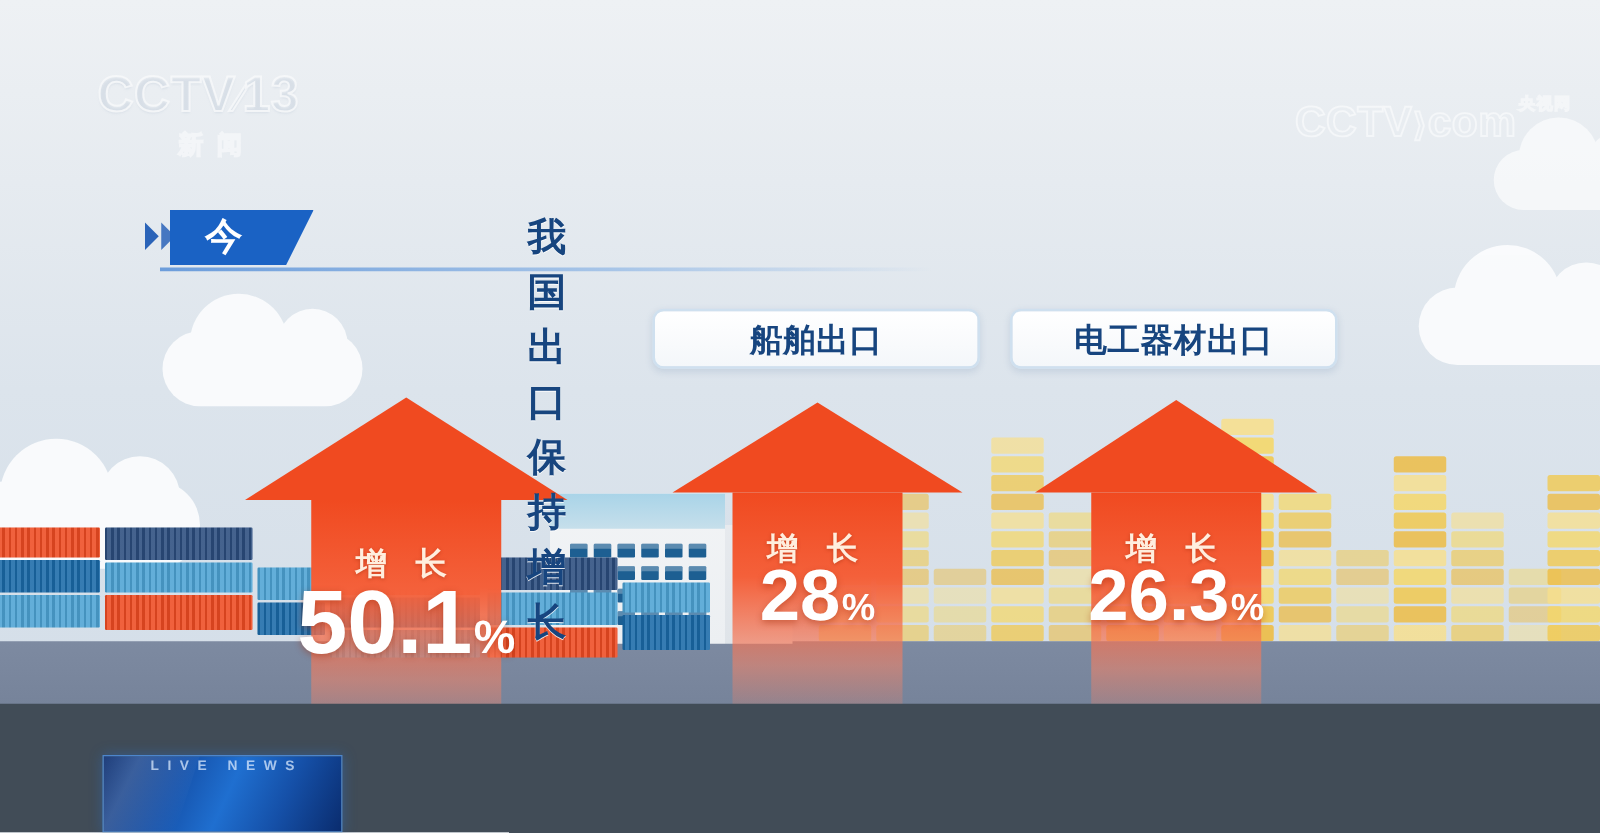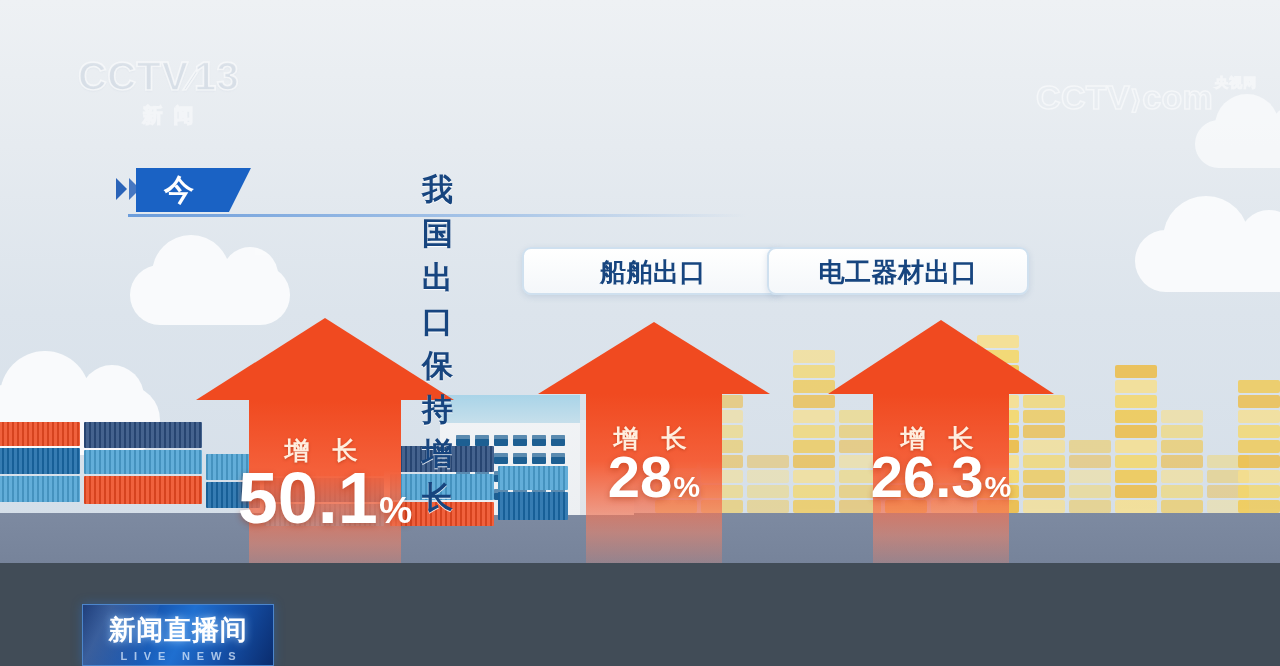--- a/index.html
+++ b/index.html
@@ -459,38 +459,37 @@
   <div class="arrow" id="arrow-2" style="left: 828px; top: 320px; width: 226px; height: 270px;">
       <div class="arrow-body" style="top: 74px; width: 136px; height: 196px;"></div>
       <div class="arrow-head-shape" style="top: 0px; border-left-width: 113px; border-right-width: 113px; border-bottom: 74px solid rgb(240, 74, 32);"></div>
       <div class="arrow-label" style="top: 102px; font-size: 25px;">增 长</div>
       <div class="arrow-value" style="top: 128px; font-size: 58px;"><span>26.3</span><span class="pct">%</span></div>
     </div>
 
   <div class="ground-dark"></div>
 
   <div class="catbox" style="left:522px; top:247px; width:262px;">船舶出口</div>
-  <div class="catbox" style="left:767px; top:247px; width:262px;">电工器材出口</div>
+  <div class="catbox" style="left:808px; top:247px; width:262px;">电工器材出口</div>
 
   <div class="headline-row">
     <div class="chev">
       <i></i>
         <i></i>
     </div>
     <div class="banner">今年前8个月</div>
     <div class="headline-rest">我国出口保持增长</div>
   </div>
   <div class="headline-rule"></div>
 
   <div class="cctv13">
     <div class="c13-main">CCTV<span style="font-size:30px;">⁄</span>13</div>
     <div class="c13-sub">新闻</div>
   </div>
   <div class="cctv-dotcom">
     CCTV<span style="font-size:26px;">⟩</span>com<span class="cn">央视网</span>
   </div>
 
   <div class="bug">
-    <div class="bug-title">新闻直播间</div>
     <div class="bug-sub">LIVE NEWS</div>
   </div>
 
 </div>
 
 </body></html>

